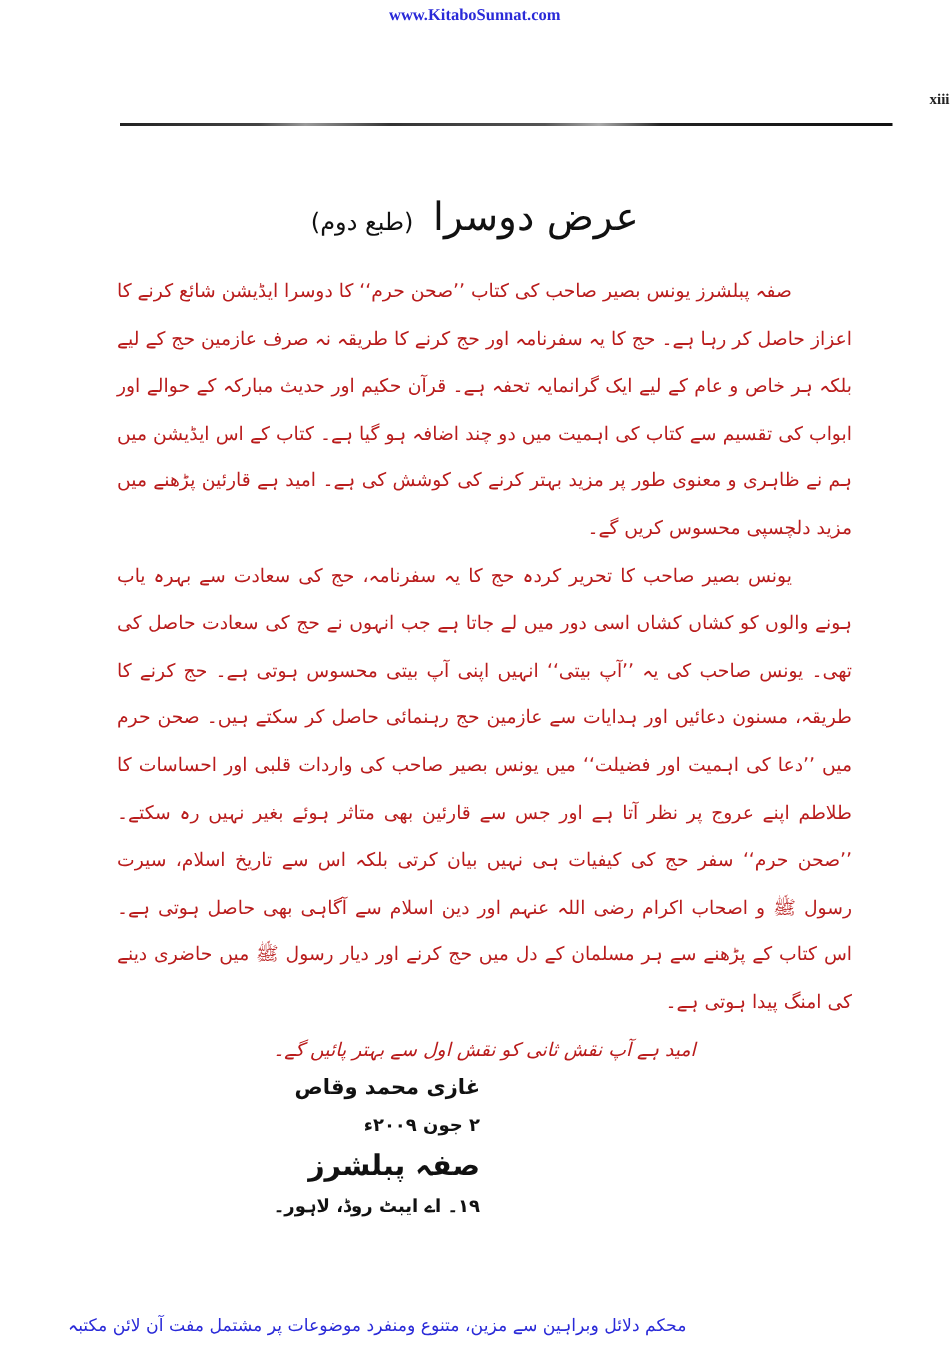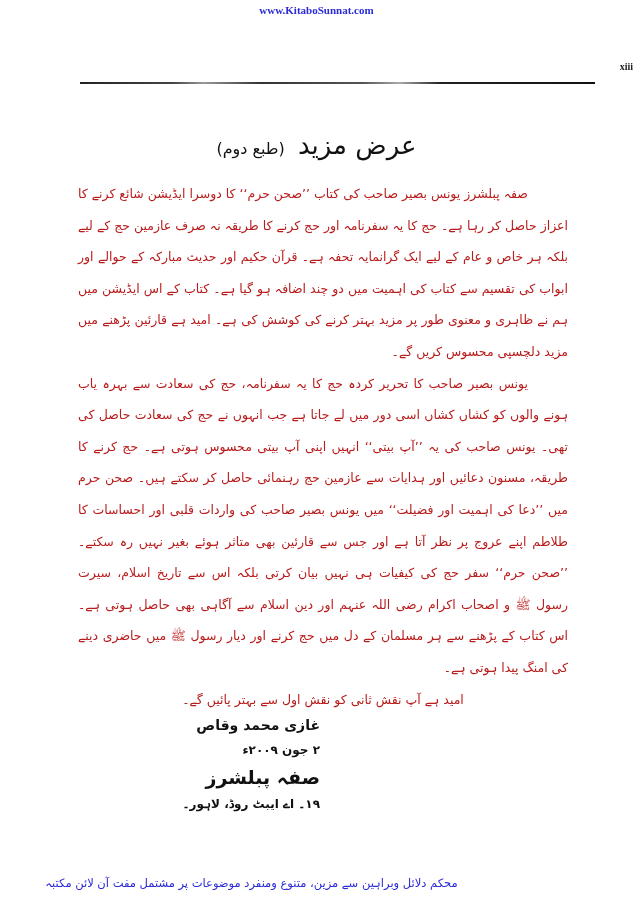--- a/index.html
+++ b/index.html
@@ -77,20 +77,21 @@
     }
     .para {
       margin: 0;
       text-indent: 40px;
       text-align-last: right;
     }
     .para.closing {
       text-align: center;
       text-align-last: center;
       text-indent: 0;
+      font-style: italic;
     }
     .signature {
       position: absolute;
       top: 712px;
       left: 150px;
       width: 170px;
       direction: rtl;
       text-align: right;
       color: #111;
     }
@@ -129,21 +130,21 @@
 </head>
 <body>
 
 <a class="site-url">www.KitaboSunnat.com</a>
 
 <div class="page-number">xiii</div>
 
 <div class="header-rule"></div>
 
 <div class="title-block">
-  <span class="title-main">عرض مزید</span>
+  <span class="title-main">عرض دوسرا</span>
   <span class="title-sub">(طبع دوم)</span>
 </div>
 
 <div class="body-text">
   <p class="para">صفہ پبلشرز یونس بصیر صاحب کی کتاب ’’صحن حرم‘‘ کا دوسرا ایڈیشن شائع کرنے کا اعزاز حاصل کر رہا ہے۔ حج کا یہ سفرنامہ اور حج کرنے کا طریقہ نہ صرف عازمین حج کے لیے بلکہ ہر خاص و عام کے لیے ایک گرانمایہ تحفہ ہے۔ قرآن حکیم اور حدیث مبارکہ کے حوالے اور ابواب کی تقسیم سے کتاب کی اہمیت میں دو چند اضافہ ہو گیا ہے۔ کتاب کے اس ایڈیشن میں ہم نے ظاہری و معنوی طور پر مزید بہتر کرنے کی کوشش کی ہے۔ امید ہے قارئین پڑھنے میں مزید دلچسپی محسوس کریں گے۔</p>
   <p class="para">یونس بصیر صاحب کا تحریر کردہ حج کا یہ سفرنامہ، حج کی سعادت سے بہرہ یاب ہونے والوں کو کشاں کشاں اسی دور میں لے جاتا ہے جب انہوں نے حج کی سعادت حاصل کی تھی۔ یونس صاحب کی یہ ’’آپ بیتی‘‘ انہیں اپنی آپ بیتی محسوس ہوتی ہے۔ حج کرنے کا طریقہ، مسنون دعائیں اور ہدایات سے عازمین حج رہنمائی حاصل کر سکتے ہیں۔ صحن حرم میں ’’دعا کی اہمیت اور فضیلت‘‘ میں یونس بصیر صاحب کی واردات قلبی اور احساسات کا طلاطم اپنے عروج پر نظر آتا ہے اور جس سے قارئین بھی متاثر ہوئے بغیر نہیں رہ سکتے۔ ’’صحن حرم‘‘ سفر حج کی کیفیات ہی نہیں بیان کرتی بلکہ اس سے تاریخ اسلام، سیرت رسول ﷺ و اصحاب اکرام رضی اللہ عنہم اور دین اسلام سے آگاہی بھی حاصل ہوتی ہے۔ اس کتاب کے پڑھنے سے ہر مسلمان کے دل میں حج کرنے اور دیار رسول ﷺ میں حاضری دینے کی امنگ پیدا ہوتی ہے۔</p>
   <p class="para closing">امید ہے آپ نقش ثانی کو نقش اول سے بہتر پائیں گے۔</p>
 </div>
 
 <div class="signature">

